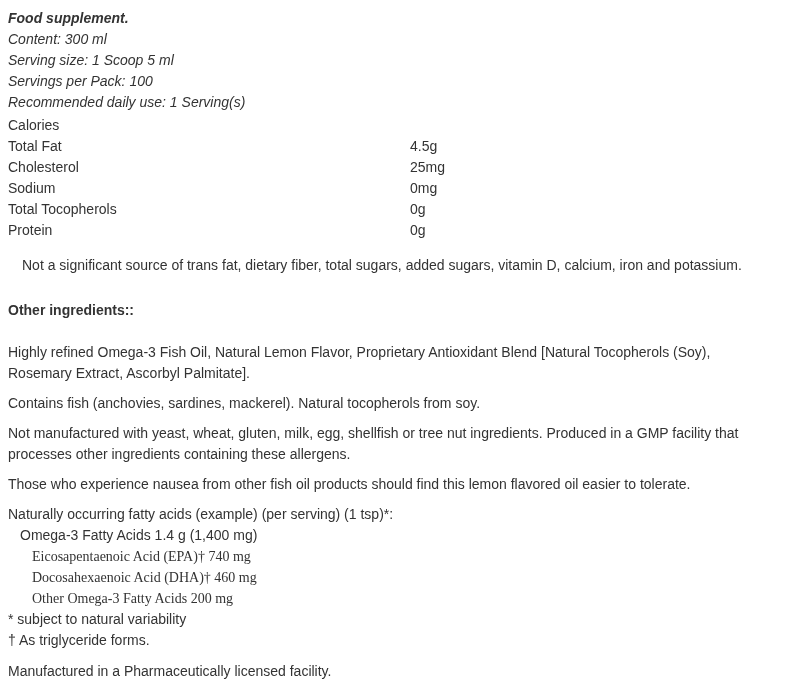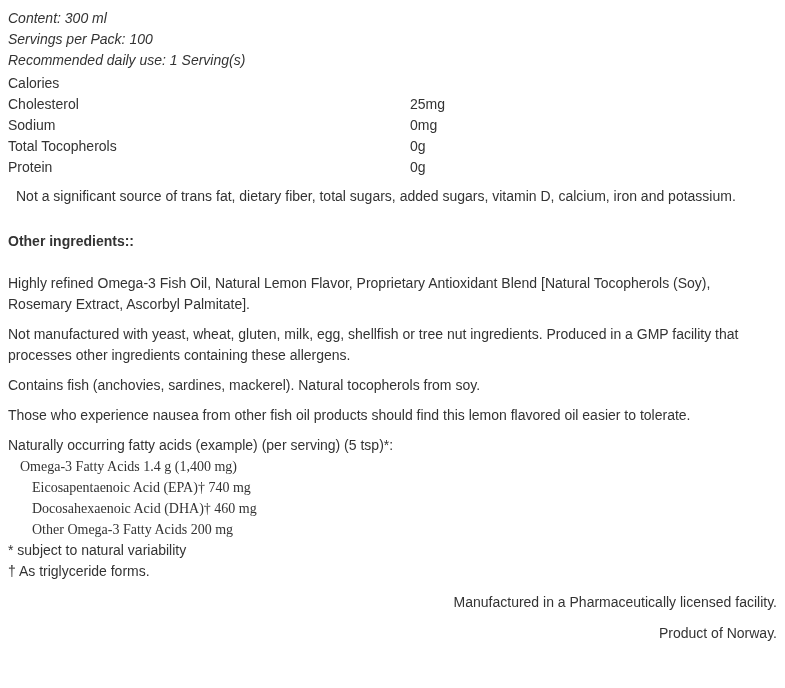--- a/index.html
+++ b/index.html
@@ -33,45 +33,51 @@
     display: flex;
     flex-direction: row;
   }
   .nlabel {
     flex: 0 0 402px;
   }
   .nvalue {
     flex: 1 1 auto;
   }
   .footnote {
-    margin: 8px;
+    margin: 14px;
   }
   .section-heading {
     margin-top: 24px;
     font-weight: bold;
   }
   .para-first { margin-top: 21px; }
   .para { margin-top: 9px; }
   .fatty-block { margin-top: 9px; }
-  .ind1 { padding-left: 12px; font-family: Liberation Serif, serif; }
+  .ind1 { padding-left: 12px; }
   .ind2 { padding-left: 24px; font-family: Liberation Serif, serif; }
-  .footer-line { margin-top: 10px; text-align: right; }
+  .footer-line { margin-top: 10px; }
 </style>
 </head>
 <body>
 
 <div class="page">
 
+  <p class="supplement-title">Food supplement.</p>
   <p class="header-line">Content: 300 ml</p>
+  <p class="header-line">Serving size: 1 Scoop 5 ml</p>
   <p class="header-line">Servings per Pack: 100</p>
   <p class="header-line">Recommended daily use: 1 Serving(s)</p>
 
   <div class="nutrition-table">
     <div class="nrow">
       <span class="nlabel">Calories</span>
+    </div>
+    <div class="nrow">
+      <span class="nlabel">Total Fat</span>
+      <span class="nvalue">4.5g</span>
     </div>
     <div class="nrow">
       <span class="nlabel">Cholesterol</span>
       <span class="nvalue">25mg</span>
     </div>
     <div class="nrow">
       <span class="nlabel">Sodium</span>
       <span class="nvalue">0mg</span>
     </div>
     <div class="nrow">
@@ -81,26 +87,26 @@
     <div class="nrow">
       <span class="nlabel">Protein</span>
       <span class="nvalue">0g</span>
     </div>
   </div>
 
   <p class="footnote">Not a significant source of trans fat, dietary fiber, total sugars, added sugars, vitamin D, calcium, iron and potassium.</p>
 
   <p class="section-heading">Other ingredients::</p>
   <p class="para-first">Highly refined Omega-3 Fish Oil, Natural Lemon Flavor, Proprietary Antioxidant Blend [Natural Tocopherols (Soy), Rosemary Extract, Ascorbyl Palmitate].</p>
+  <p class="para">Contains fish (anchovies, sardines, mackerel). Natural tocopherols from soy.</p>
   <p class="para">Not manufactured with yeast, wheat, gluten, milk, egg, shellfish or tree nut ingredients. Produced in a GMP facility that processes other ingredients containing these allergens.</p>
-  <p class="para">Contains fish (anchovies, sardines, mackerel). Natural tocopherols from soy.</p>
   <p class="para">Those who experience nausea from other fish oil products should find this lemon flavored oil easier to tolerate.</p>
 
   <div class="fatty-block">
-    <div>Naturally occurring fatty acids (example) (per serving) (5 tsp)*:</div>
+    <div>Naturally occurring fatty acids (example) (per serving) (1 tsp)*:</div>
     <div class="ind1">Omega-3 Fatty Acids 1.4 g (1,400 mg)</div>
     <div class="ind2">Eicosapentaenoic Acid (EPA)† 740 mg</div>
     <div class="ind2">Docosahexaenoic Acid (DHA)† 460 mg</div>
     <div class="ind2">Other Omega-3 Fatty Acids 200 mg</div>
     <div>* subject to natural variability</div>
     <div>† As triglyceride forms.</div>
   </div>
 
   <p class="footer-line">Manufactured in a Pharmaceutically licensed facility.</p>
   <p class="footer-line">Product of Norway.</p>

